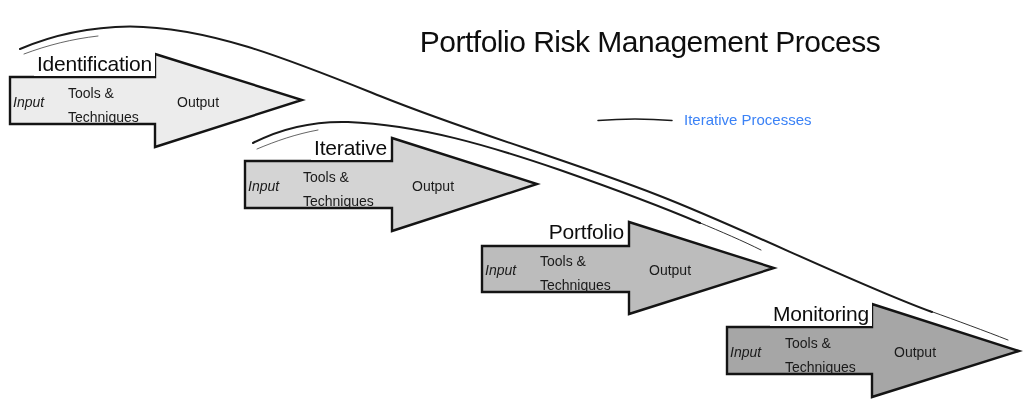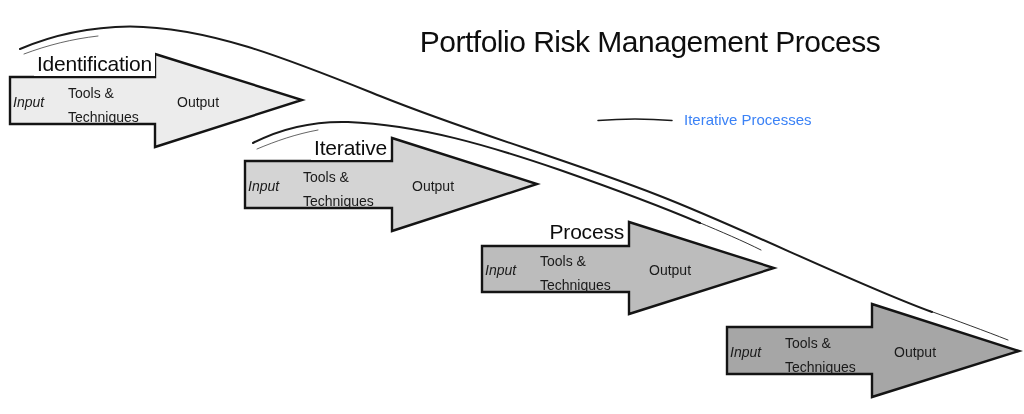--- a/index.html
+++ b/index.html
@@ -62,27 +62,28 @@
 
   <div class="proc" style="left:245px;top:138px">
     <div class="proc-title">Iterative</div>
     <div class="lbl input">Input</div>
     <div class="lbl tools">Tools &amp;
 Techniques</div>
     <div class="lbl output">Output</div>
   </div>
 
   <div class="proc" style="left:482px;top:222px">
-    <div class="proc-title">Process</div>
+    <div class="proc-title">Portfolio</div>
     <div class="lbl input">Input</div>
     <div class="lbl tools">Tools &amp;
 Techniques</div>
     <div class="lbl output">Output</div>
   </div>
 
   <div class="proc" style="left:727px;top:304px">
+    <div class="proc-title">Monitoring</div>
     <div class="lbl input">Input</div>
     <div class="lbl tools">Tools &amp;
 Techniques</div>
     <div class="lbl output">Output</div>
   </div>
 
 </div>
 
 </body></html>

